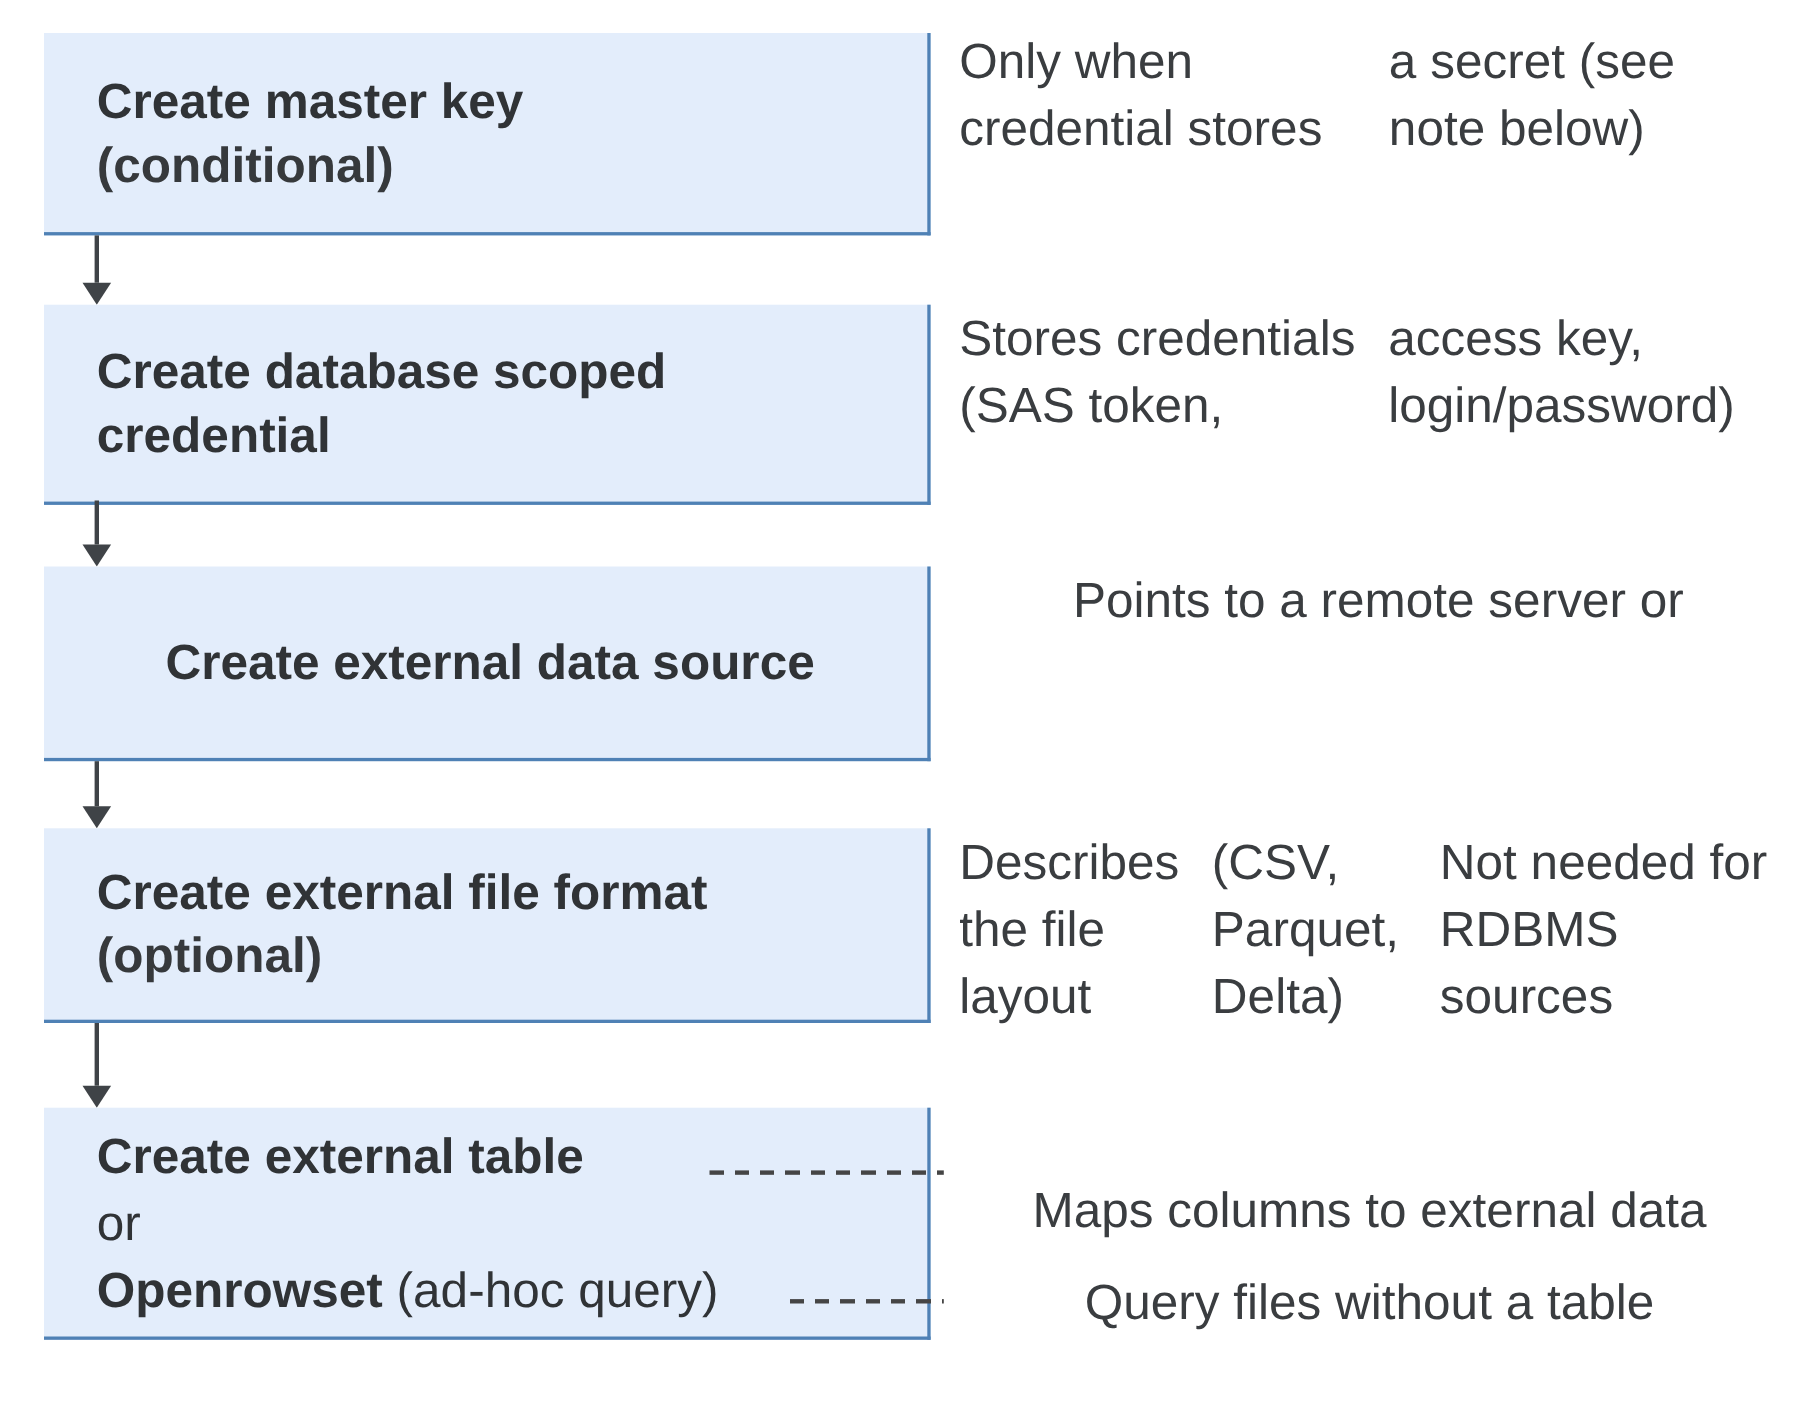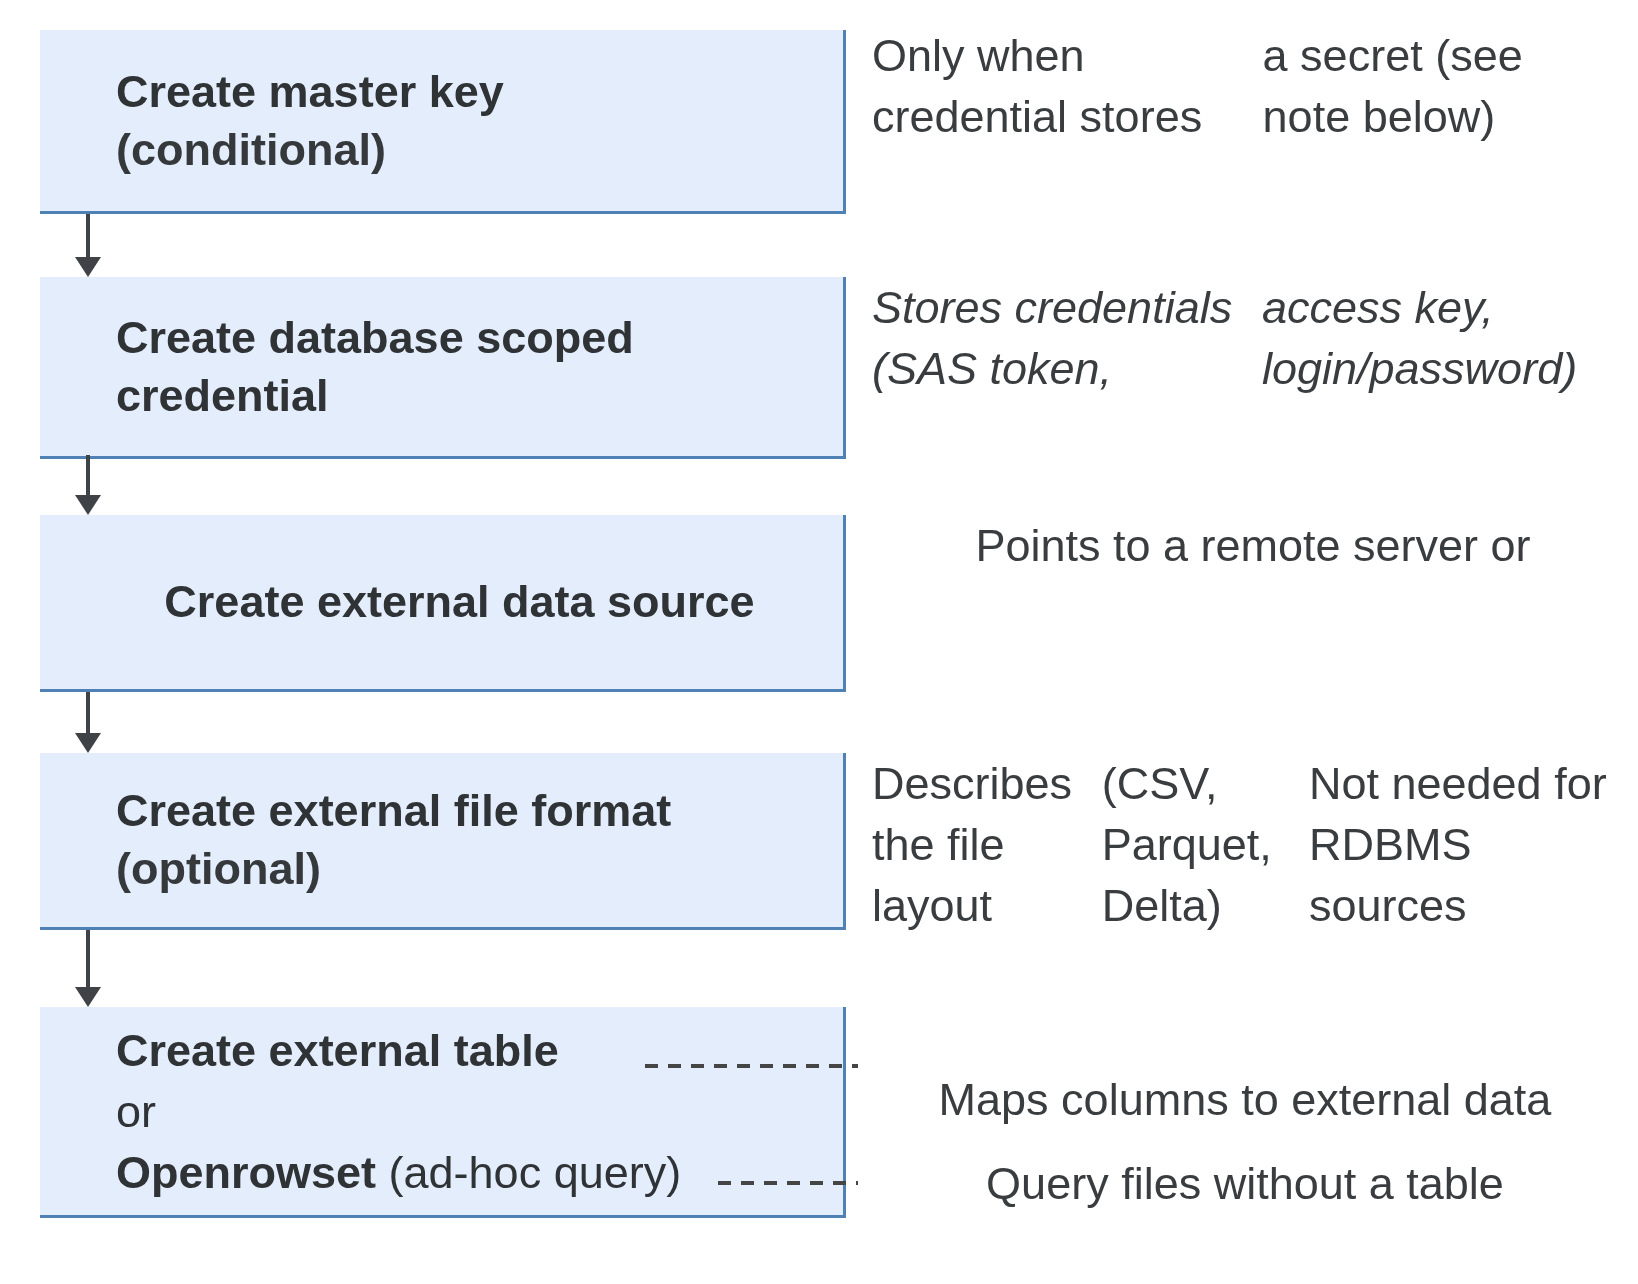--- a/index.html
+++ b/index.html
@@ -7,21 +7,21 @@
     width:1638px;height:1284px;position:relative;overflow:hidden;
     font-family:"Liberation Sans","DejaVu Sans",sans-serif;
   }
   
   .step-box{
     position:absolute;left:40px;width:806px;box-sizing:border-box;
     background:#e3edfb;
     border-right:3px solid #4f81b5;
     border-bottom:3px solid #4f81b5;
     display:flex;flex-direction:column;justify-content:center;
-    padding-left:76px;padding-right:40px;
+    padding-left:48px;padding-right:40px;
     font-size:45px;line-height:58px;color:#303336;
   }
   .step-box .title{font-weight:700;}
   .step-box .subtitle{font-weight:700;color:#36393c;}
   .box-1{top:30px;height:184px;}
   .box-2{top:277px;height:182px;}
   .box-3{top:515px;height:177px;align-items:center;}
   .box-4{top:753px;height:177px;}
   .box-5{top:1007px;height:211px;line-height:61px;}
   .box-5 .plain{font-weight:400;}
@@ -37,21 +37,21 @@
   .arrow-2 .shaft{top:455px;height:40px;} .arrow-2 .head{top:495px;}
   .arrow-3 .shaft{top:692px;height:41px;} .arrow-3 .head{top:733px;}
   .arrow-4 .shaft{top:930px;height:57px;} .arrow-4 .head{top:987px;}
   
   .annotation{
     position:absolute;left:872px;right:20px;
     display:flex;flex-direction:row;justify-content:center;
     font-size:45px;line-height:61px;color:#3a3d40;
   }
   .note-1{top:25px;height:190px;}
-  .note-2{top:277px;height:178px;font-style:italic;}
+  .note-2{top:277px;height:178px;}
   .note-3{top:515px;height:177px;margin-left:16px;}
   .note-4{top:753px;height:195px;}
   .note-5a{top:1028px;height:61px;margin-top:41px;}
   .note-5b{top:1153px;height:61px;}
   
   .dash-line{
     position:absolute;height:4px;
     background:repeating-linear-gradient(90deg,#454545 0 13px,transparent 13px 23px);
   }
   .dash-1{left:645px;width:213px;top:1064px;}

